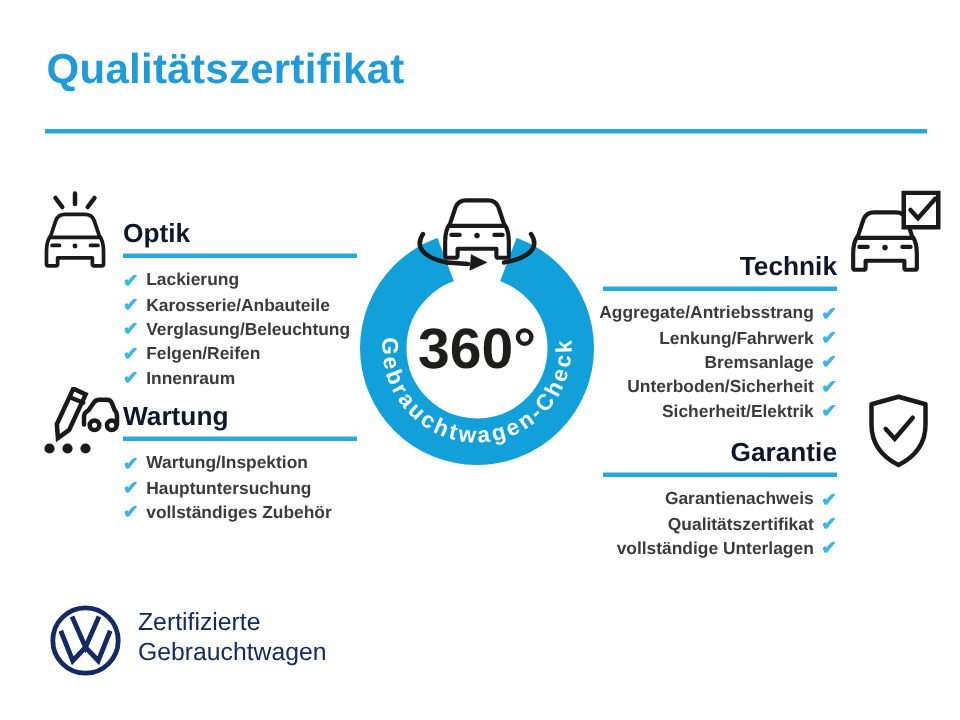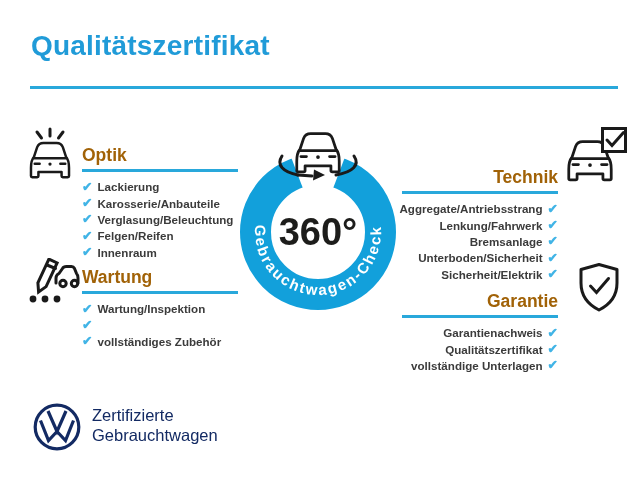--- a/index.html
+++ b/index.html
@@ -6,21 +6,21 @@
   .canvas{position:relative;width:640px;height:480px;background:#ffffff;overflow:hidden;
           font-family:"Liberation Sans",sans-serif;}
 
   
   .title{position:absolute;left:31px;top:30px;margin:0;font-size:28px;font-weight:bold;
          color:#209bd8;letter-spacing:.2px;}
   .title-rule{position:absolute;left:30px;top:86px;width:588px;height:3px;background:#29a8db;}
 
   
   .section{position:absolute;width:156px;}
-  .section h2{margin:0;font-size:17.5px;line-height:21px;font-weight:bold;color:#a16207;}
+  .section h2{margin:0;font-size:17.5px;line-height:21px;font-weight:bold;color:#0f172a;}
   .section .rule{height:2.6px;background:#29a8db;margin:3px 0 7px 0;}
   .section ul{list-style:none;margin:0;padding:0;}
   .section li{display:flex;align-items:center;height:16.4px;font-size:11.6px;font-weight:bold;color:#3b3b3b;white-space:nowrap;}
   .chk{color:#41b4e6;font-size:12.5px;line-height:1;}
   .left-col li .chk{margin-right:5px;}
   .right-col{width:210px;}
   .right-col h2{text-align:right;}
   .right-col .rule{width:156px;margin-left:auto;}
   .right-col li{justify-content:flex-end;}
   .right-col li .chk{margin-left:5px;}
@@ -140,20 +140,21 @@
   <div class="section left-col" id="sec-wartung">
     <h2>Wartung</h2>
     <div class="rule"></div>
     <ul>
       <li>
           <span class="chk">✔</span>
           <span>Wartung/Inspektion</span>
         </li>
       <li>
           <span class="chk">✔</span>
+          <span>Hauptuntersuchung</span>
         </li>
       <li>
           <span class="chk">✔</span>
           <span>vollständiges Zubehör</span>
         </li>
     </ul>
   </div>
 
   <svg id="icon-garantie" class="icon" width="46" height="54" viewBox="0 0 46 54">
     <path class="stroke" d="M23 3.5 L41 8.5 L41 22 Q41 40 23 49 Q5 40 5 22 L5 8.5 Z"></path>

